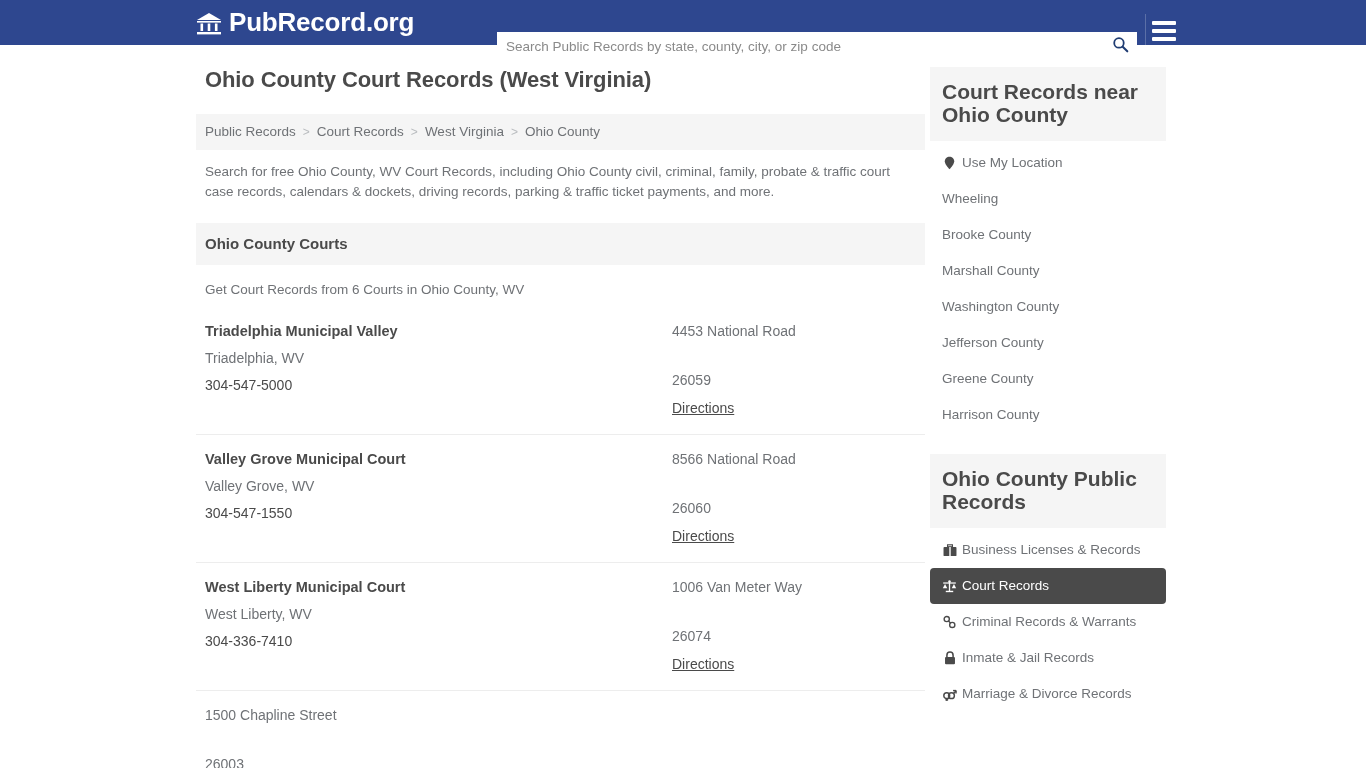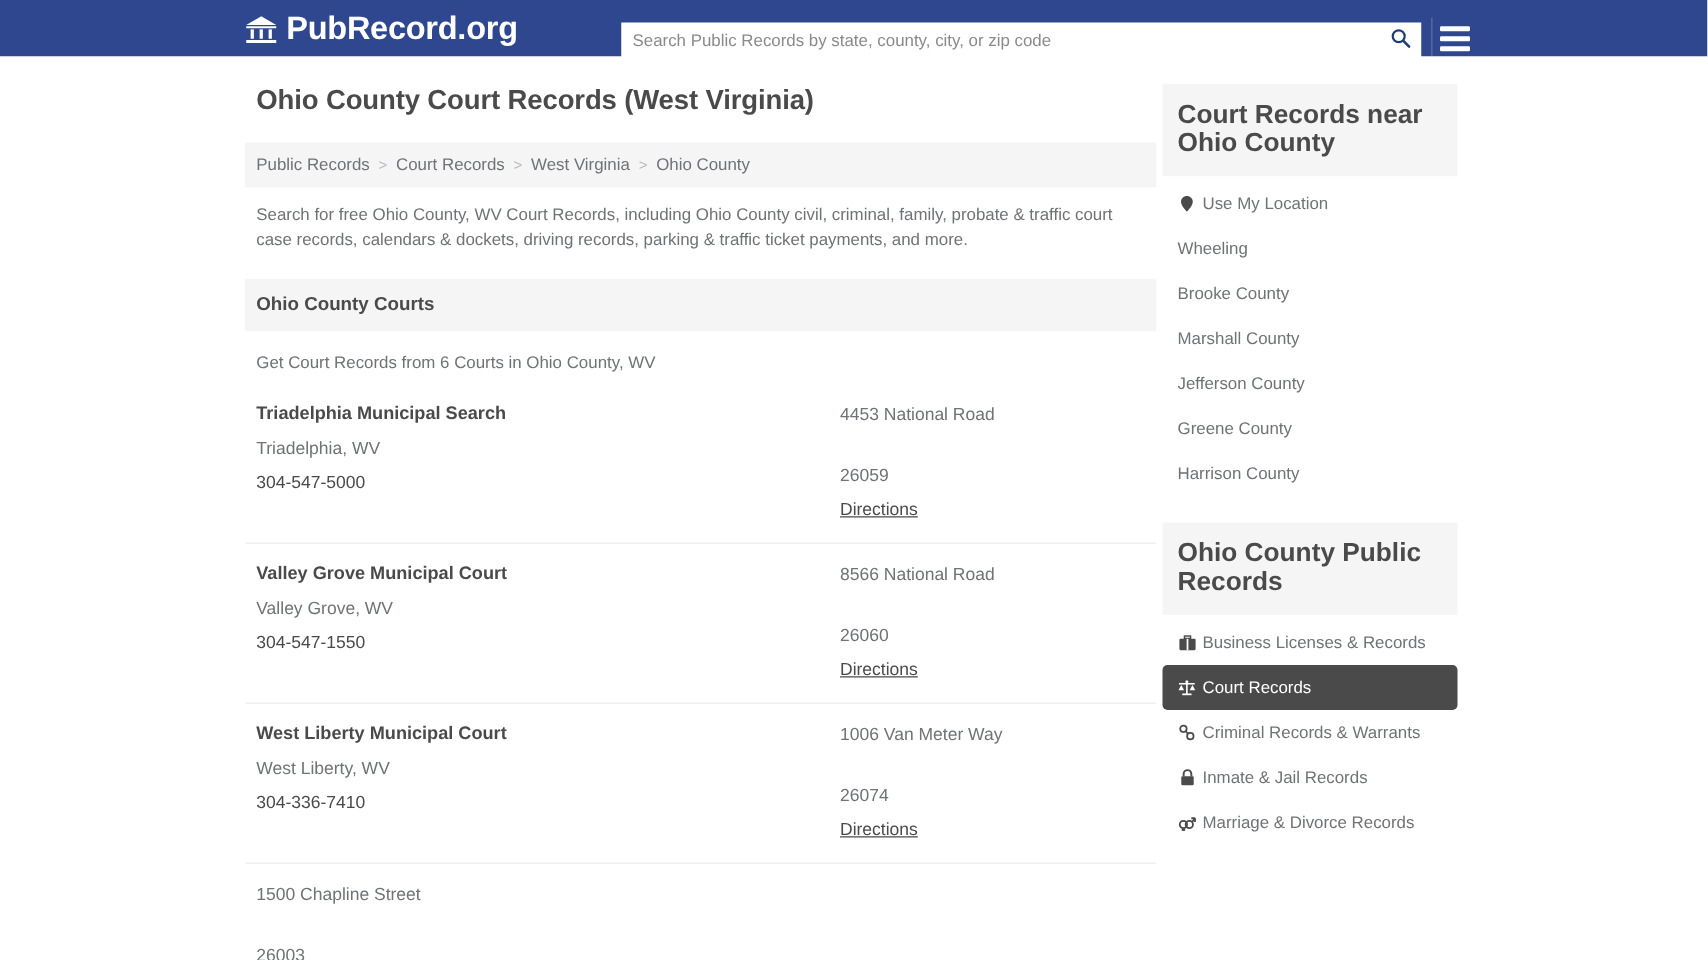--- a/index.html
+++ b/index.html
@@ -36,21 +36,21 @@
   .brand-text {
     color: #ffffff;
     font-size: 26px;
     font-weight: bold;
     letter-spacing: -0.2px;
     white-space: nowrap;
   }
   .search-wrap {
     position: absolute;
     left: 497px;
-    top: 18px;
+    top: 32px;
     width: 640px;
     height: 28px;
     background: #ffffff;
     display: flex;
     align-items: center;
   }
   .search-input {
     flex: 1;
     border: 0;
     outline: none;
@@ -281,21 +281,21 @@
     <p class="intro">Search for free Ohio County, WV Court Records, including Ohio County civil, criminal, family, probate &amp; traffic court case records, calendars &amp; dockets, driving records, parking &amp; traffic ticket payments, and more.</p>
 
     <div class="section-head">Ohio County Courts</div>
 
     <div class="section-note">Get Court Records from 6 Courts in Ohio County, WV</div>
 
     <div class="court-list">
 
       <div class="court-row">
         <div class="court-left">
-          <div class="court-name">Triadelphia Municipal Search</div>
+          <div class="court-name">Triadelphia Municipal Valley</div>
           <div class="court-city">Triadelphia, WV</div>
           <div class="court-phone">304-547-5000</div>
         </div>
         <div class="court-right">
           <div class="court-street">4453 National Road</div>
           <div class="court-zip">26059</div>
           <a class="directions">Directions</a>
         </div>
       </div>
 
@@ -362,20 +362,23 @@
       </div>
 
       <div class="side-item">
         <span>Wheeling</span>
       </div>
       <div class="side-item">
         <span>Brooke County</span>
       </div>
       <div class="side-item">
         <span>Marshall County</span>
+      </div>
+      <div class="side-item">
+        <span>Washington County</span>
       </div>
       <div class="side-item">
         <span>Jefferson County</span>
       </div>
       <div class="side-item">
         <span>Greene County</span>
       </div>
       <div class="side-item">
         <span>Harrison County</span>
       </div>

